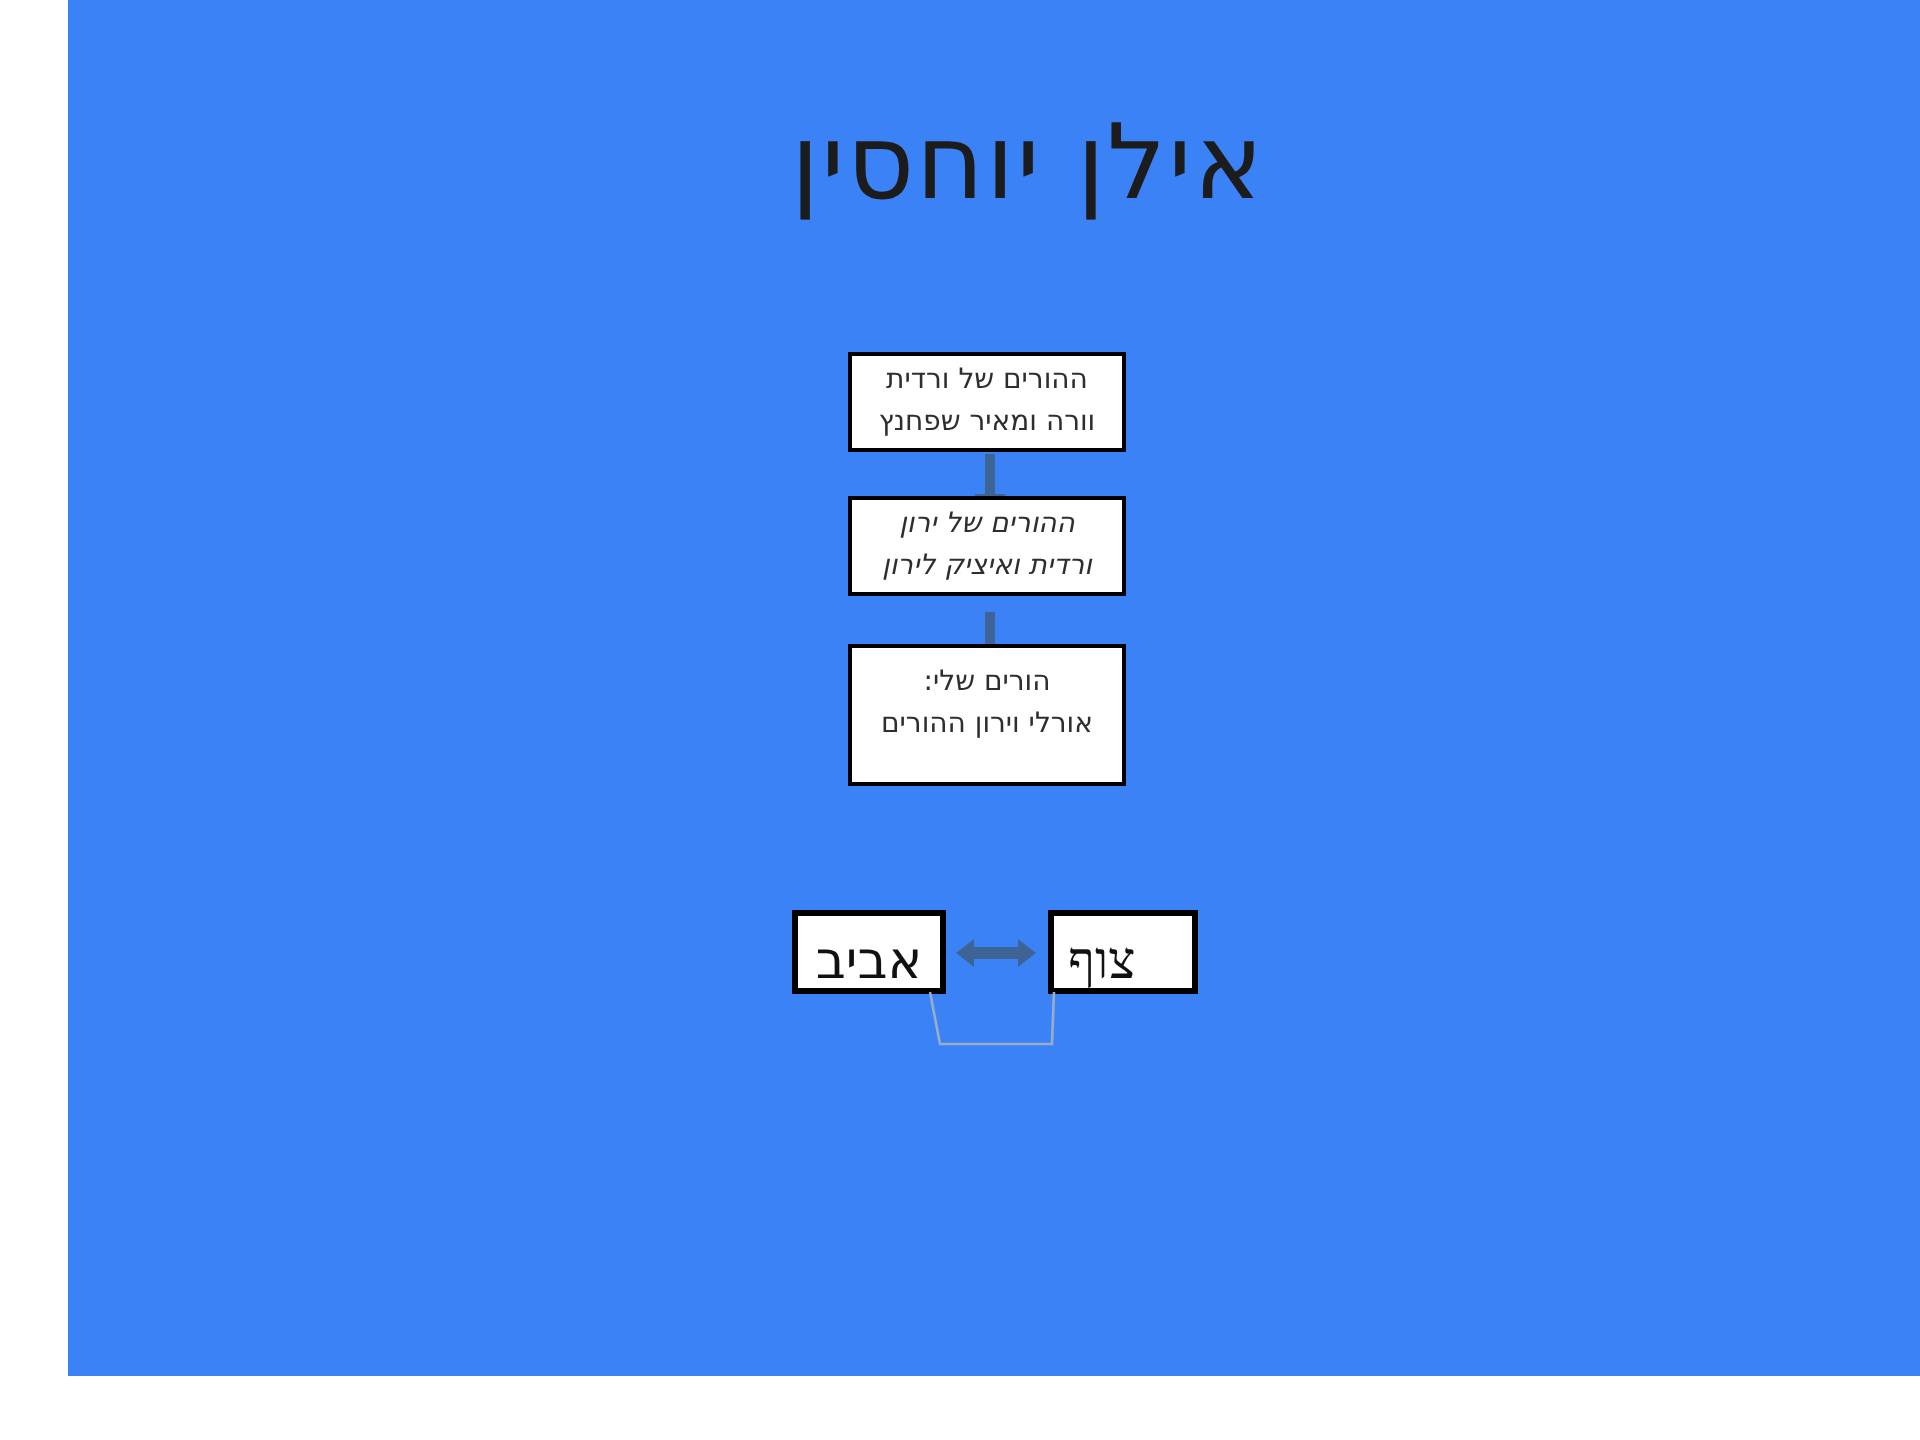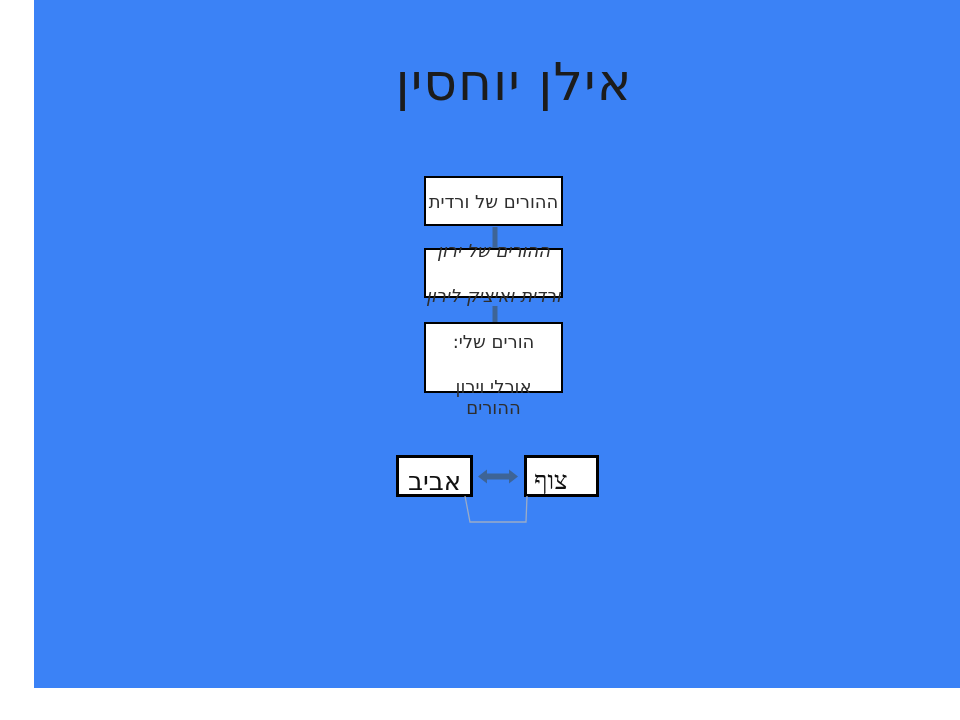--- a/index.html
+++ b/index.html
@@ -11,22 +11,22 @@
     position:absolute;top:44px;left:0;right:0;height:80px;
     text-align:center;direction:rtl;
     font-family:"DejaVu Serif","DejaVu Sans",serif;
     font-size:52px;line-height:76px;color:#1c1c1c;font-weight:400;
     letter-spacing:1px;
   }
   .gen-box{
     position:absolute;left:390px;width:139px;box-sizing:border-box;
     background:#ffffff;border:2px solid #000000;
     direction:rtl;text-align:center;color:#2e2e2e;
-    font-size:18px;line-height:21px;
-    display:flex;flex-direction:column;justify-content:center;gap:24px;
+    font-size:14px;line-height:21px;
+    display:flex;flex-direction:column;justify-content:center;
   }
   #gen1{top:176px;height:50px;}
   #gen2{top:248px;height:50px;font-style:italic;}
   #gen3{top:322px;height:71px;justify-content:flex-start;padding-top:7px;}
   .arrow-svg{position:absolute;}
   .child-box{
     position:absolute;top:455px;height:42px;box-sizing:border-box;
     background:#ffffff;border:3px solid #000000;
     direction:rtl;color:#111111;font-size:26px;line-height:26px;
     display:flex;align-items:flex-end;
@@ -36,20 +36,21 @@
 </style>
 </head>
 <body>
 
 <div class="canvas">
 
   <div class="title">אילן יוחסין</div>
 
   <div class="gen-box" id="gen1">
     <div>ההורים של ורדית</div>
+    <div>וורה ומאיר שפחנץ</div>
   </div>
 
   <svg class="arrow-svg" style="left:453px;top:227px" width="16" height="29" viewBox="0 0 16 29" aria-hidden="true">
     <polygon points="5.5,0 10.5,0 10.5,20 16,20 8,29 0,20 5.5,20" fill="#3e6496"></polygon>
   </svg>
 
   <div class="gen-box" id="gen2">
     <div>ההורים של ירון</div>
     <div>ורדית ואיציק לירון</div>
   </div>

